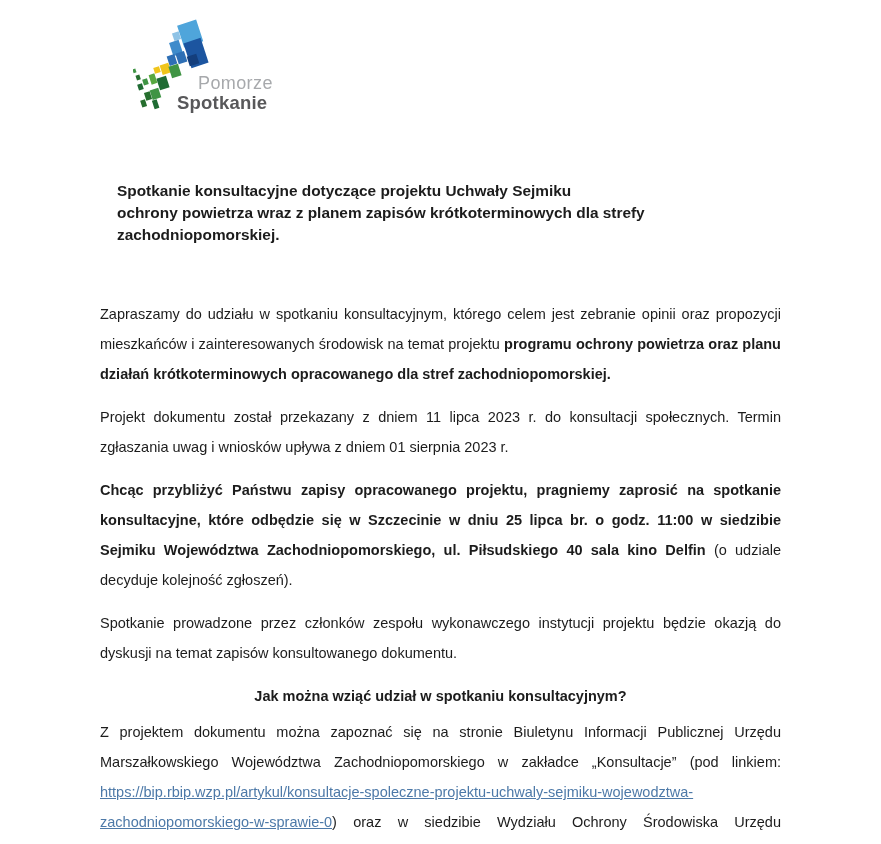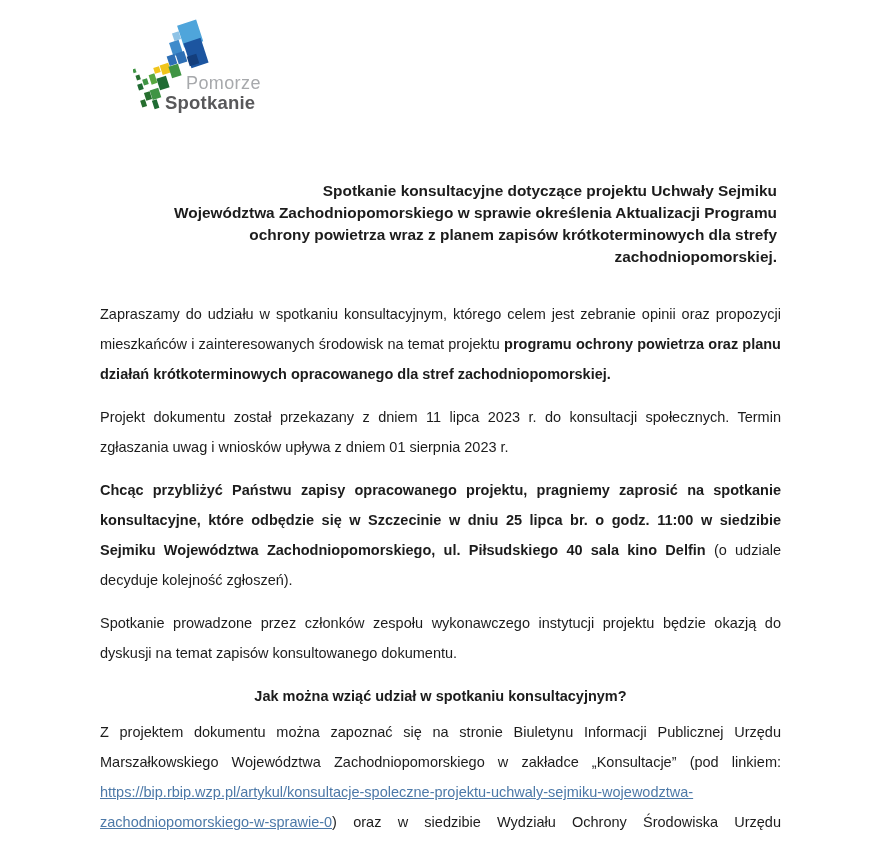--- a/index.html
+++ b/index.html
@@ -16,34 +16,34 @@
     background:var(--page-background);
     font-family:"Liberation Sans", sans-serif;
     color:var(--body-text);
     overflow:hidden;
   }
   .page{position:relative;width:881px;height:844px;background:var(--page-background);}
 
   
   .logo{position:absolute;left:133px;top:12px;width:300px;height:110px;}
   .logo svg{display:block;position:absolute;left:0;top:0;}
-  .logo-text{position:absolute;left:32px;top:62px;line-height:1;}
+  .logo-text{position:absolute;left:44px;top:62px;line-height:1;}
   .logo-top{
     font-size:18px;color:var(--logo-gray);
     margin-left:21px;letter-spacing:.4px;font-weight:400;
   }
   .logo-bottom{
     font-size:18.5px;color:var(--logo-dark-gray);
     font-weight:700;letter-spacing:.2px;margin-top:2px;
   }
 
   
   .title{
     position:absolute;left:117px;top:180px;width:660px;
-    text-align:right;font-weight:700;
+    text-align:left;font-weight:700;
     font-size:15.4px;line-height:22px;
   }
 
   
   .doc-body{
     position:absolute;left:100px;top:299px;width:681px;
     font-size:14.5px;line-height:30px;text-align:justify;
   }
   .para{margin:0 0 13px 0;}
   .para.heading{text-align:center;margin:2px 0 6px 0;}
@@ -84,21 +84,20 @@
       </g>
     </svg>
     <div class="logo-text">
       <div class="logo-top">Pomorze</div>
       <div class="logo-bottom">Spotkanie</div>
     </div>
   </div>
 
   <div class="title">
     <div>Spotkanie konsultacyjne dotyczące projektu Uchwały Sejmiku</div>
-    <div>Województwa Zachodniopomorskiego w sprawie określenia Aktualizacji Programu</div>
     <div>ochrony powietrza wraz z planem zapisów krótkoterminowych dla strefy</div>
     <div>zachodniopomorskiej.</div>
   </div>
 
   <div class="doc-body">
       <p class="para"><span>Zapraszamy do udziału w spotkaniu konsultacyjnym, którego celem jest zebranie opinii oraz propozycji mieszkańców i zainteresowanych środowisk na temat projektu </span><span class="bold">programu ochrony powietrza oraz planu działań krótkoterminowych opracowanego dla stref zachodniopomorskiej.</span></p>
       <p class="para"><span>Projekt dokumentu został przekazany z dniem 11 lipca 2023 r. do konsultacji społecznych. Termin zgłaszania uwag i wniosków upływa z dniem 01 sierpnia 2023 r.</span></p>
       <p class="para"><span class="bold">Chcąc przybliżyć Państwu zapisy opracowanego projektu, pragniemy zaprosić na spotkanie konsultacyjne, które odbędzie się w Szczecinie w dniu 25 lipca br. o godz. 11:00 w siedzibie Sejmiku Województwa Zachodniopomorskiego, ul. Piłsudskiego 40 sala kino Delfin</span><span> (o udziale decyduje kolejność zgłoszeń).</span></p>
       <p class="para"><span>Spotkanie prowadzone przez członków zespołu wykonawczego instytucji projektu będzie okazją do dyskusji na temat zapisów konsultowanego dokumentu.</span></p>
       <p class="para heading"><span class="bold">Jak można wziąć udział w spotkaniu konsultacyjnym?</span></p>

